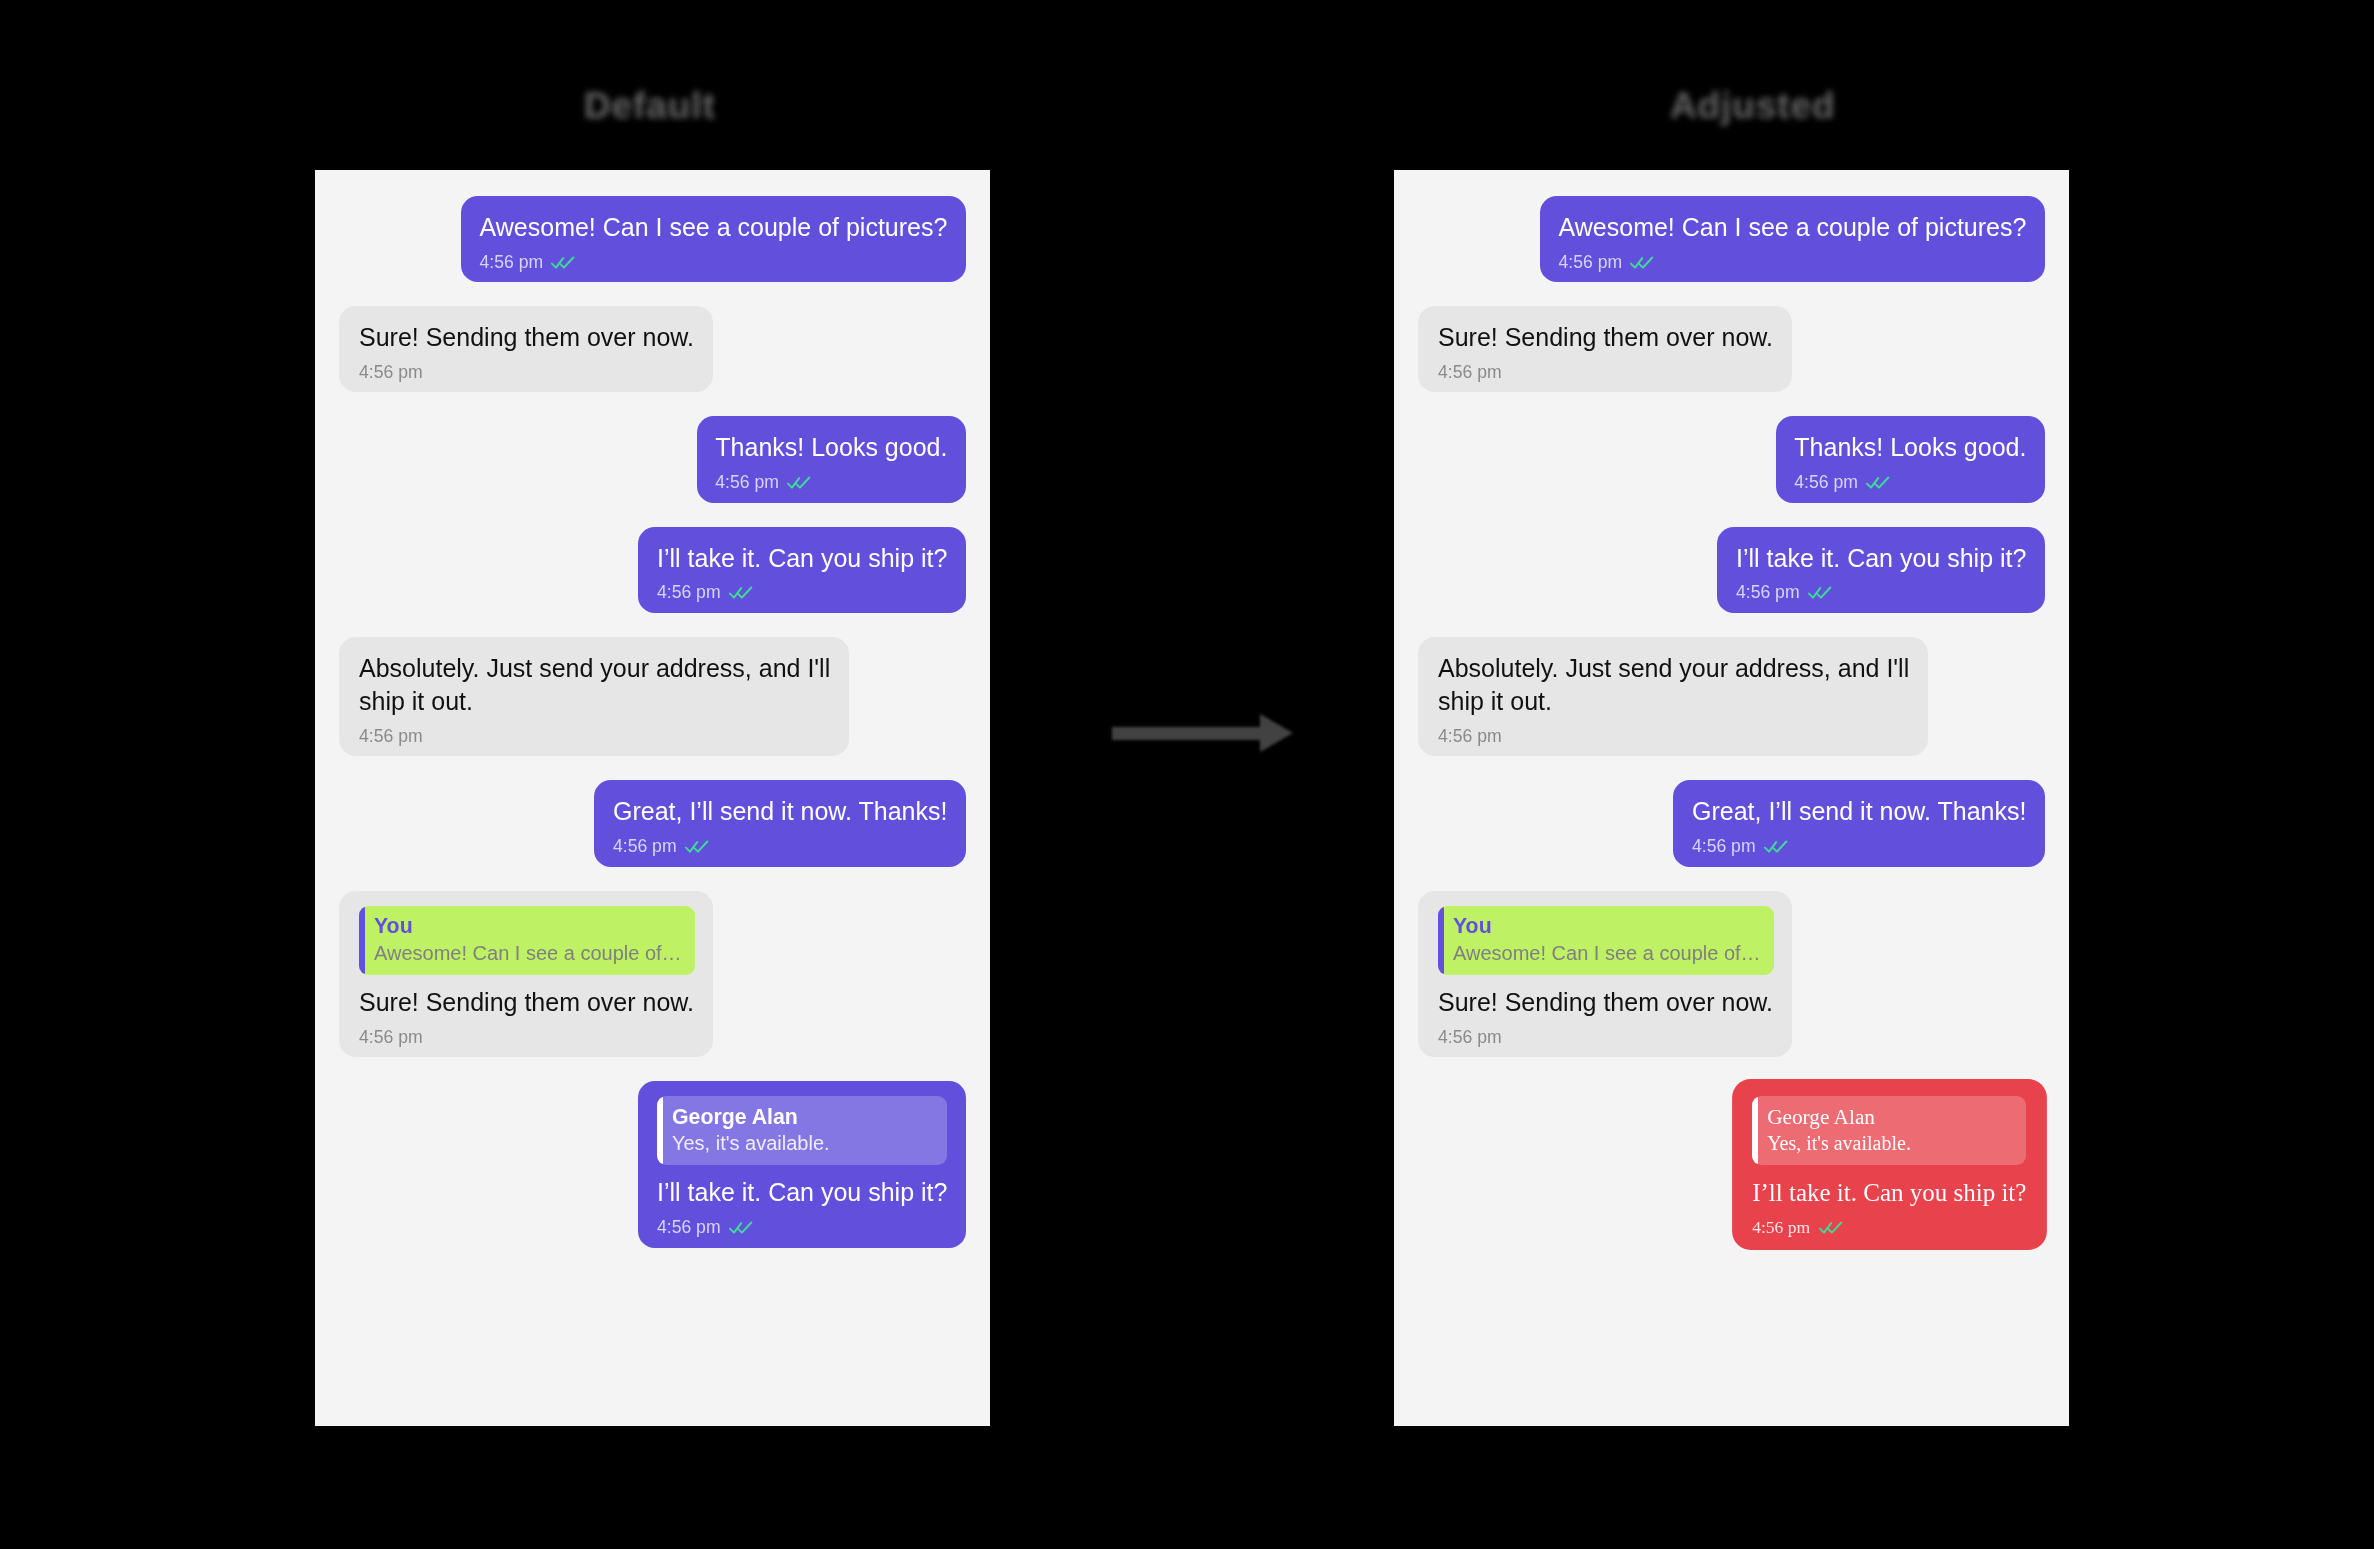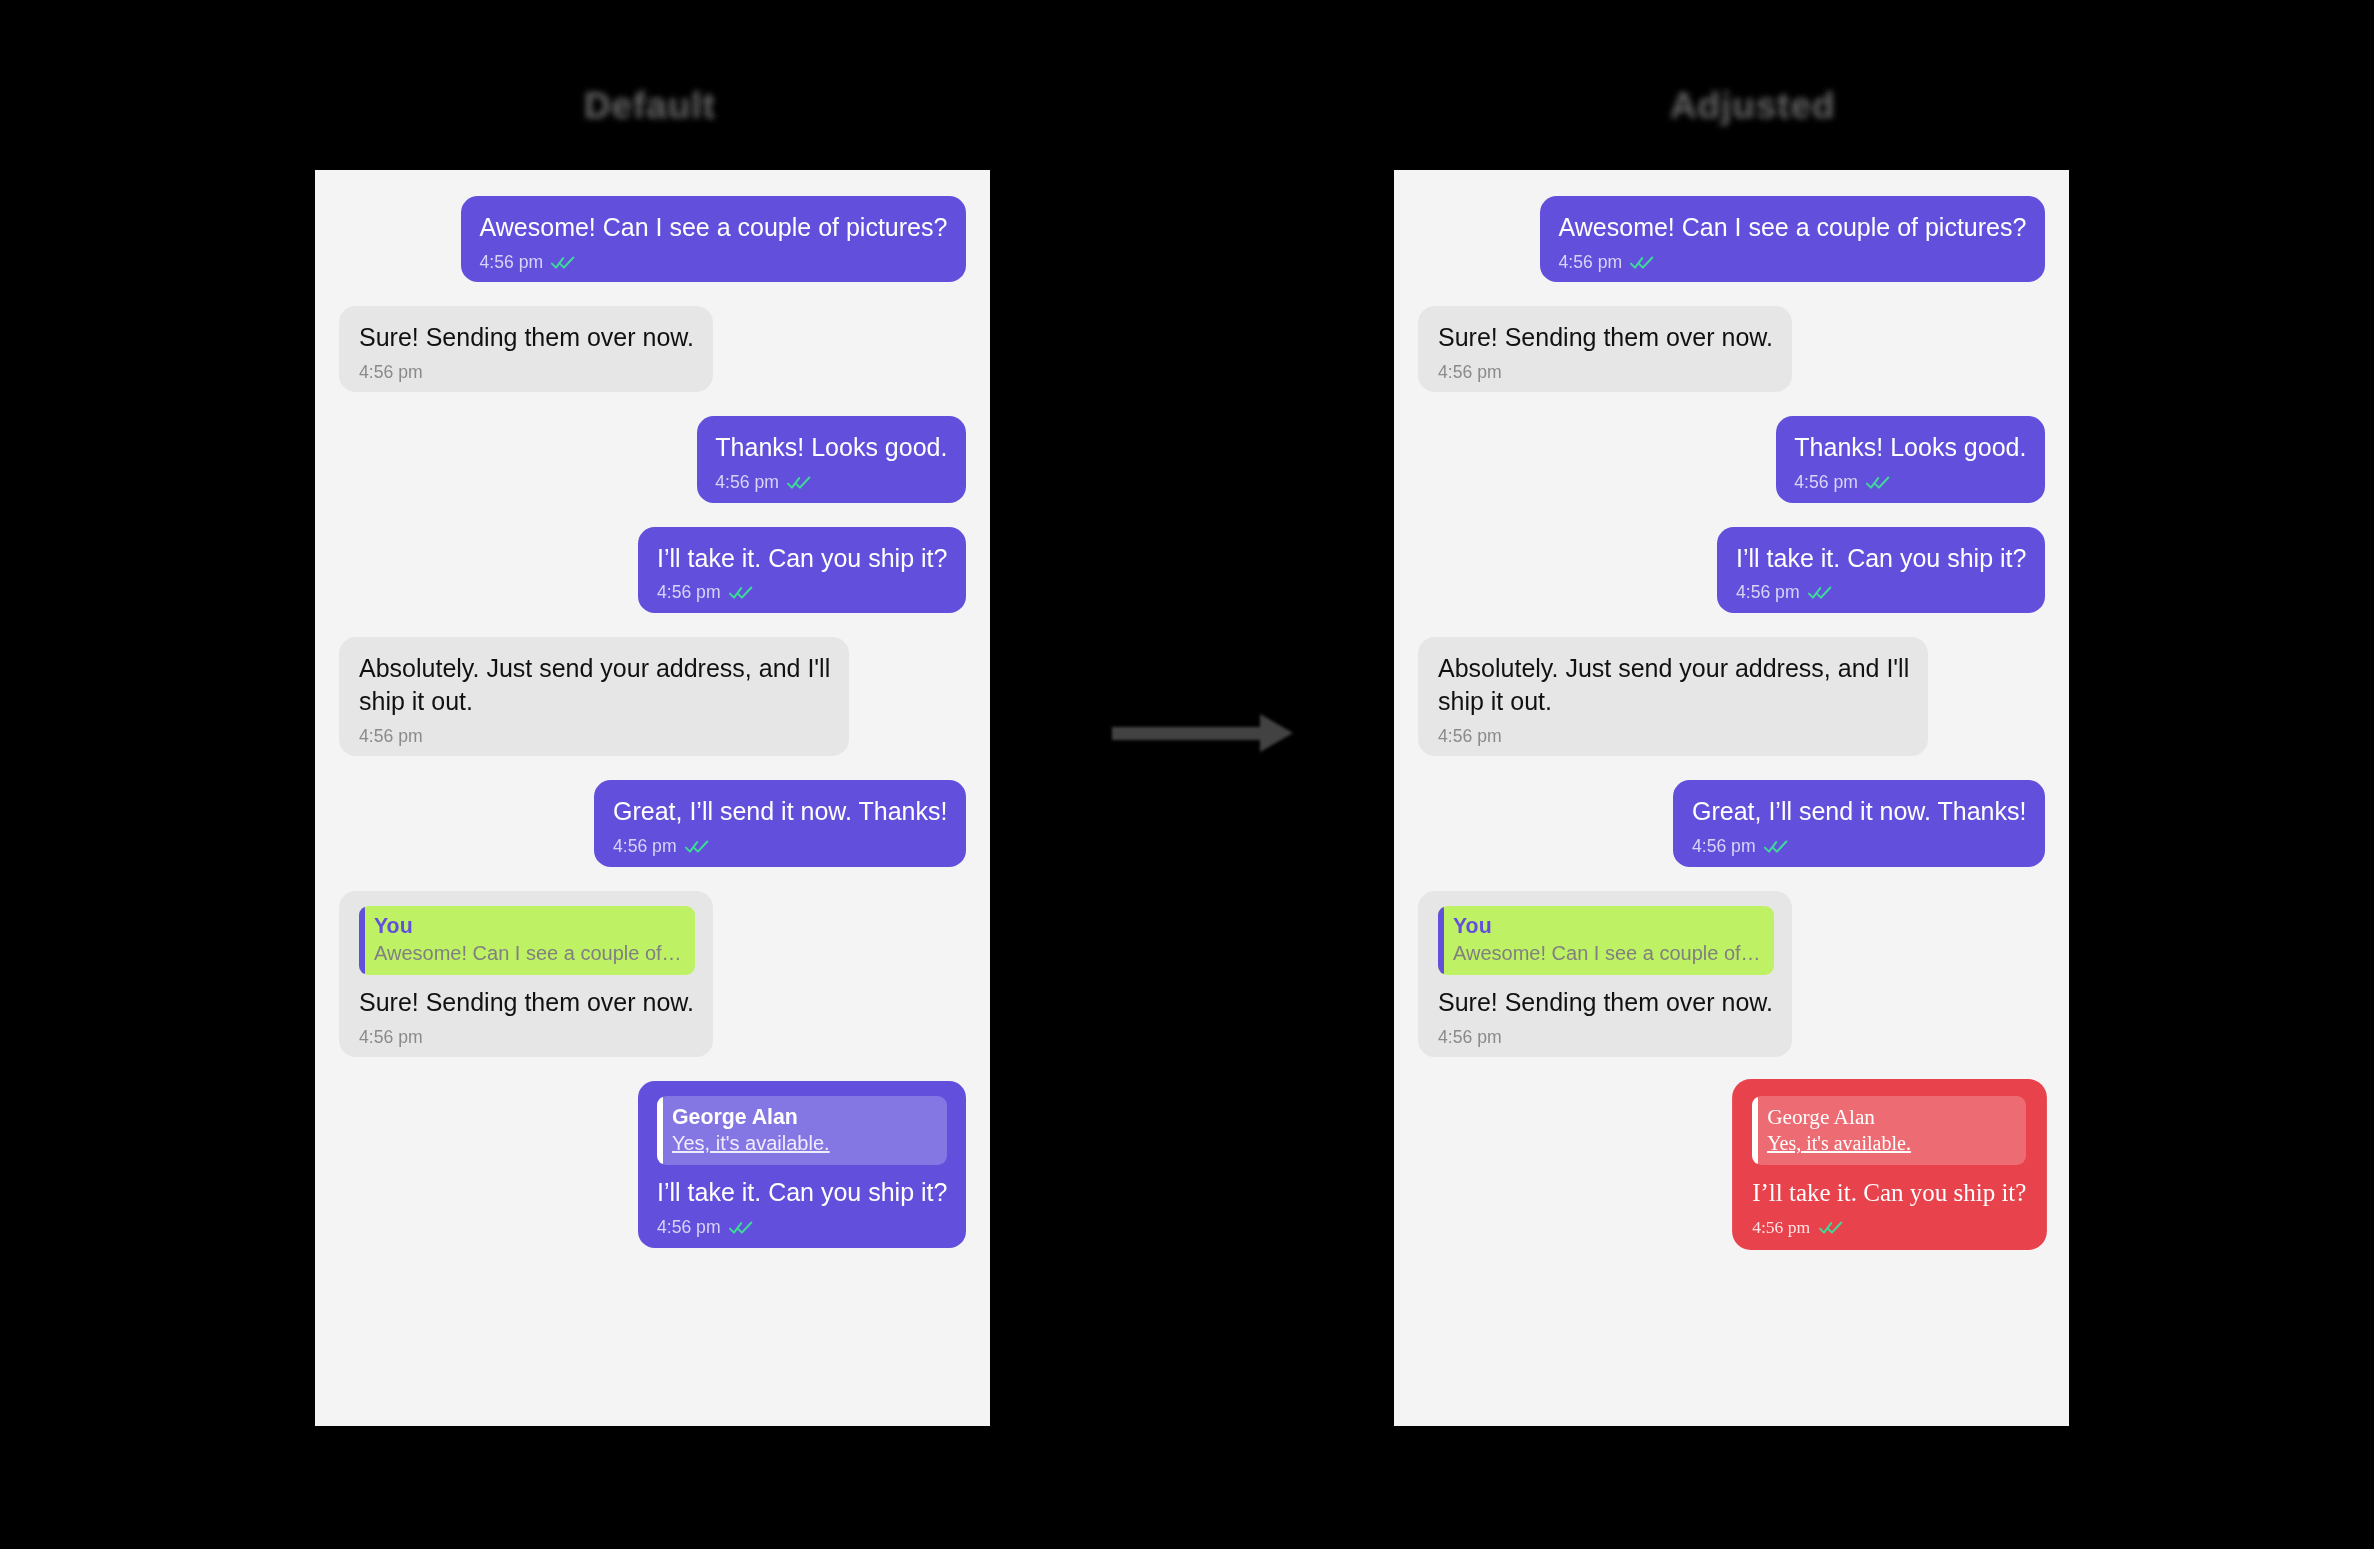--- a/index.html
+++ b/index.html
@@ -108,21 +108,21 @@
   .bubble.in  .quote { background:#bef264; }
   .bubble.in  .quote::before { background:#6250DC; }
   .bubble.out .quote { background:rgba(255,255,255,0.22); }
   .bubble.out .quote::before { background:#ffffff; }
 
   .quote-author{ font-size:21.3px; font-weight:700; line-height:1.25; }
   .quote-text  { font-size:20px; line-height:1.3; }
   .bubble.in  .quote-author{ color:#6250DC; }
   .bubble.in  .quote-text  { color:#808080; }
   .bubble.out .quote-author{ color:#ffffff; }
-  .bubble.out .quote-text  { color:#efecfc;text-decoration:underline; }
+  .bubble.out .quote-text  { color:#efecfc; }
 
   
   .bubble.highlight{
     background:#E8434C;
     font-family:"Liberation Serif", serif;
     box-shadow:0 0 0 1.9px #E8434C;
   }
   .bubble.highlight .body{ font-family:"Liberation Serif", serif; }
   .bubble.highlight .meta{ color:#ffe2e3; font-family:"Liberation Serif", serif; }
   .bubble.highlight .quote{ background:rgba(255,255,255,0.22); }

